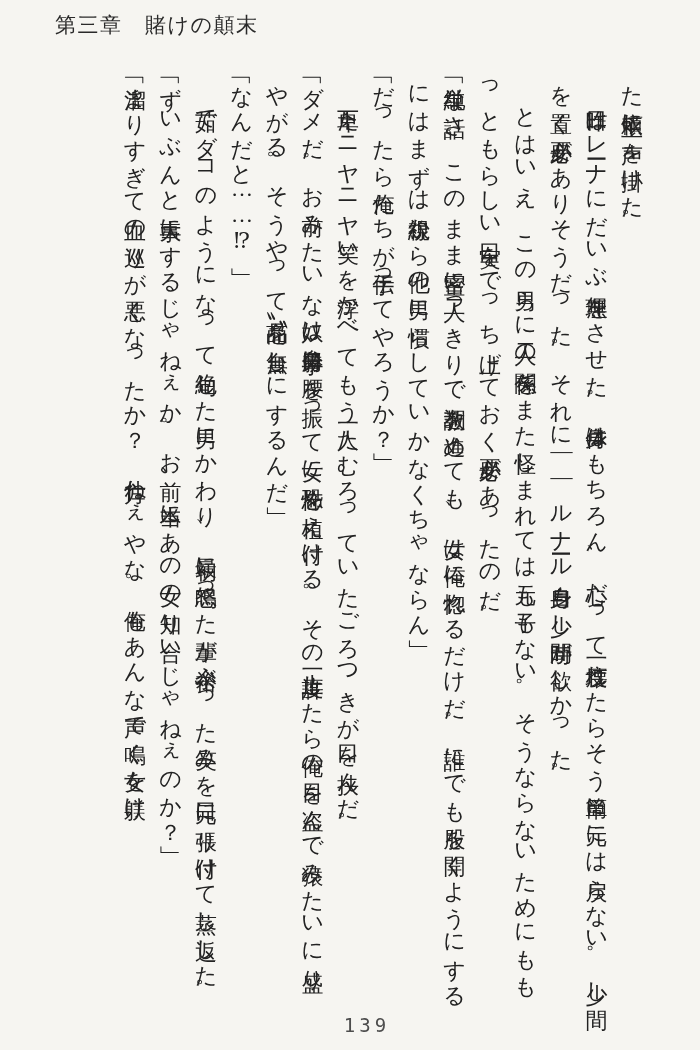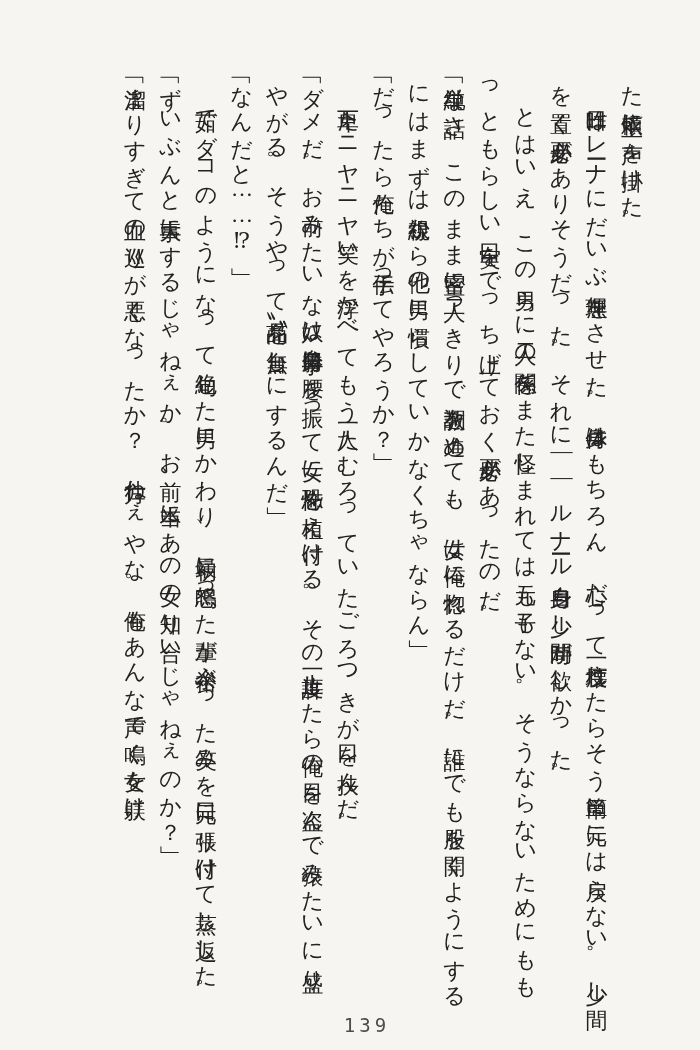--- a/index.html
+++ b/index.html
@@ -57,20 +57,21 @@
     letter-spacing: 4px;
     color: #4d4d4d;
     font-family: "DejaVu Sans Mono", monospace;
     padding-left: 17px;
   }
 </style>
 </head>
 <body>
 
 <div class="page" style="background: rgb(246, 245, 241);">
+  <div class="chapter-header">第三章　賭けの顛末</div>
 
   <div class="text-block" style="color: rgb(34, 34, 34);">
       <p>た依頼主に声を掛けた。</p>
       <p class="indent">昨日はレーナにだいぶ無理をさせた。身体はもちろん、心だって一度壊れたらそう簡単に元には戻らない。少し間を置く必要がありそうだった。それに――ルナール自身も少し時間が欲しかった。</p>
       <p class="indent">とはいえ、この男らに二人の関係をまた怪しまれては元も子もない。そうならないためにももっともらしい口実をでっち上げておく必要があったのだ。</p>
       <p>「単純な話さ。このまま密室に二人っきりで調教を進めても、女は俺に惚れるだけだ。誰にでも股を開くようにするにはまずは視線から他の男に慣らしていかなくちゃならん」</p>
       <p>「だったら俺たちが手伝ってやろうか？」</p>
       <p class="indent">下卑たニヤニヤ笑いを浮かべてもう一人たむろっていたごろつきが口を挟んだ。</p>
       <p>「ダメだ。お前みたいな奴は自分勝手に腰を振って女に恐怖を植え付ける。その上一度許したら俺の目を盗んで猿みたいに盛りやがる。そうやって〝商品〟を台無しにするんだ」</p>
       <p>「なんだと……⁉」</p>

